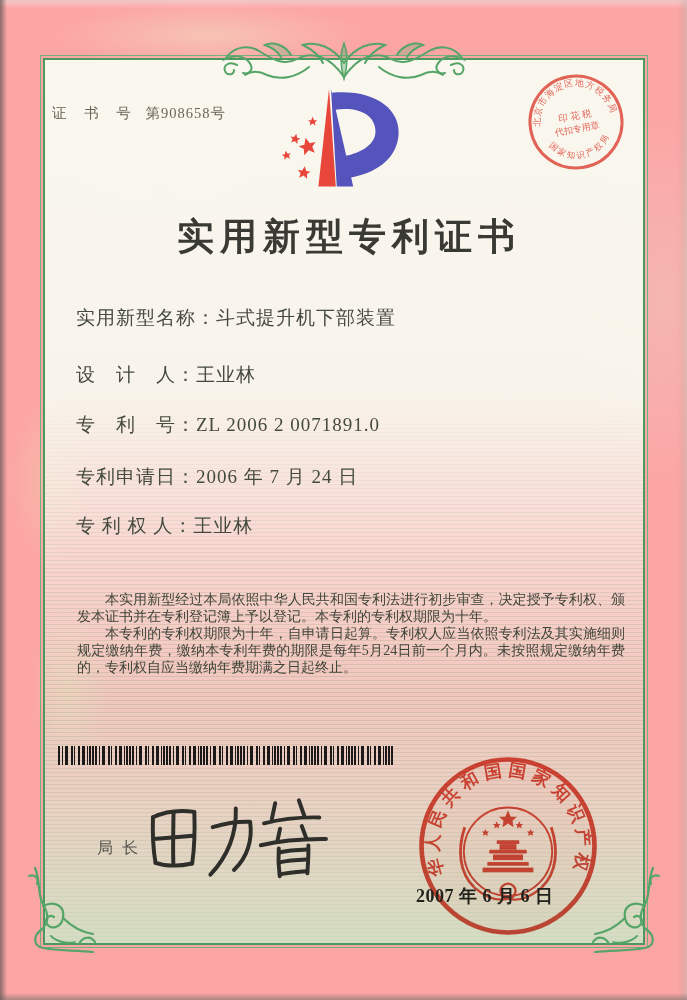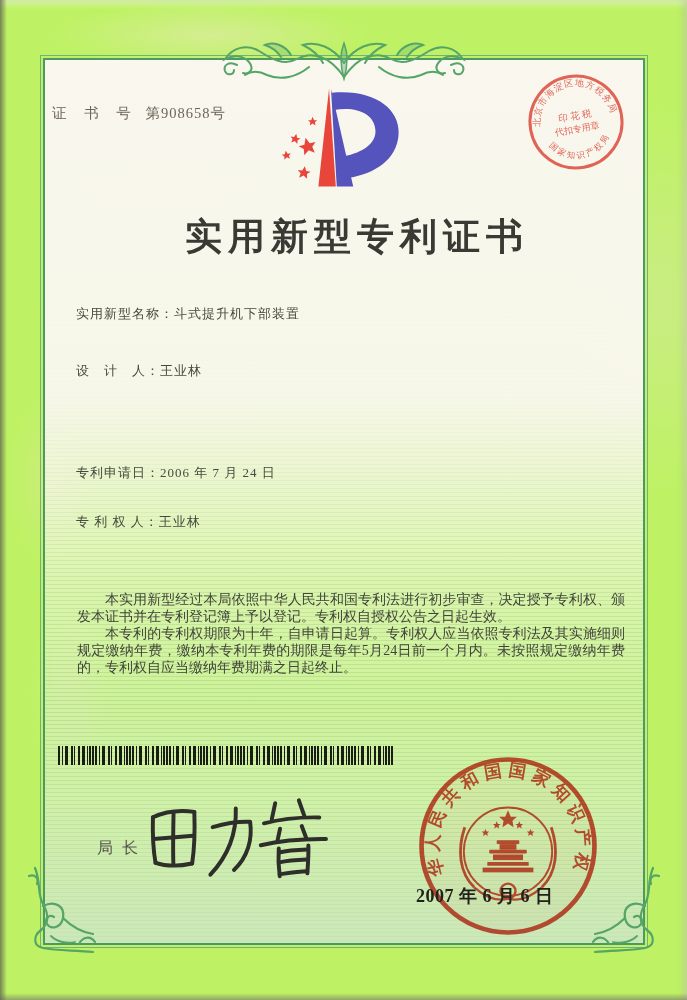--- a/index.html
+++ b/index.html
@@ -1,18 +1,18 @@
 <!DOCTYPE html>
 <html><head>
 <meta charset="utf-8">
 <style>
   html,body{margin:0;padding:0;background:#ffffff;}
   .page{
     position:relative;width:687px;height:1000px;overflow:hidden;
-    background:#bef264;
+    background:#fca5a5;
     font-family:"Liberation Serif", serif;
     box-shadow:inset -4px 0 6px rgba(160,158,150,.35), inset 0 4px 6px rgba(255,255,255,.5);
   }
   .page::before{content:"";position:absolute;left:0;top:0;bottom:0;width:7px;z-index:9;
     background:linear-gradient(90deg, rgba(45,42,38,.55), rgba(45,42,38,0));}
   .page::after{content:"";position:absolute;left:0;right:0;bottom:0;height:7px;z-index:9;
     background:linear-gradient(0deg, rgba(105,102,96,.5), rgba(105,102,96,0));}
   .stains{position:absolute;inset:0;pointer-events:none;z-index:1;
     background:
       radial-gradient(170px 45px at 165px 195px, rgba(233,220,160,.38), rgba(233,220,160,0) 70%),
@@ -36,22 +36,22 @@
   .corner-bl{left:-14px;bottom:-11px;}
   .corner-br{right:-14px;bottom:-11px;transform:scaleX(-1);}
   
   .abs{position:absolute;z-index:4;}
   .cert-no{left:52px;top:104px;font-size:14.5px;color:#6e6458;}
   .cert-no .lbl{letter-spacing:7px;}
   .cert-no .num{letter-spacing:1px;margin-left:4px;}
   .logo{left:272px;top:86px;}
   .stamp-top{left:524px;top:70px;mix-blend-mode:multiply;opacity:.9;}
   .title{left:40px;width:606px;top:212px;text-align:center;font-size:37px;font-weight:bold;
-    letter-spacing:6px;padding-left:14px;color:#3a3a35;}
-  .field{left:76px;font-size:13px;letter-spacing:1px;color:#454a3e;white-space:nowrap;}
+    letter-spacing:6px;padding-left:6px;color:#3a3a35;}
+  .field{left:76px;font-size:19px;letter-spacing:1px;color:#454a3e;white-space:nowrap;}
   .f0{top:305px}.f1{top:362px}.f2{top:412px}.f3{top:464px}.f4{top:513px}.f5{top:561px}
   .paras{left:77px;top:591px;width:548px;font-size:14px;line-height:17px;
     text-align:justify;color:#40443a;}
   .paras p{margin:0;text-indent:2em;}
   .barcode{left:58px;top:746px;width:344px;height:19px;display:flex;align-items:stretch;
     mix-blend-mode:multiply;}
   .barcode span{display:block;height:100%;background:#1f1f1f;flex:none;}
   .sig-label{left:97px;top:838px;font-size:16px;letter-spacing:9px;color:#55554e;}
   .signature{left:146px;top:796px;transform:rotate(-2deg);}
   .seal{left:414px;top:752px;mix-blend-mode:multiply;opacity:.93;z-index:5;}
@@ -157,29 +157,32 @@
   </div>
 
   <div class="abs title">实用新型专利证书</div>
 
   <div class="abs field f0">
     <span>实用新型名称：</span><span>斗式提升机下部装置</span>
   </div>
   <div class="abs field f1">
     <span>设　计　人：</span><span>王业林</span>
   </div>
+  <div class="abs field f2">
+    <span>专　利　号：</span><span>ZL 2006 2 0071891.0</span>
+  </div>
   <div class="abs field f3">
     <span>专利申请日：</span><span>2006 年 7 月 24 日</span>
   </div>
   <div class="abs field f4">
     <span>专 利 权 人：</span><span>王业林</span>
   </div>
 
   <div class="abs paras">
-    <p>本实用新型经过本局依照中华人民共和国专利法进行初步审查，决定授予专利权、颁发本证书并在专利登记簿上予以登记。专利权自授权公告之日起生效。</p>
+    <p>本实用新型经过本局依照中华人民共和国专利法进行初步审查，决定授予专利权、颁发本证书并在专利登记簿上予以登记。本专利的专利权期限为十年。</p>
     <p>本专利的专利权期限为十年，自申请日起算。专利权人应当依照专利法及其实施细则规定缴纳年费，缴纳本专利年费的期限是每年5月24日前一个月内。未按照规定缴纳年费的，专利权自应当缴纳年费期满之日起终止。</p>
   </div>
 
   <div class="abs barcode">
       <span style="width:2px;margin-right:2px"></span>
       <span style="width:1px;margin-right:2px"></span>
       <span style="width:3px;margin-right:3px"></span>
       <span style="width:2px;margin-right:1px"></span>
       <span style="width:1px;margin-right:3px"></span>
       <span style="width:2px;margin-right:2px"></span>

